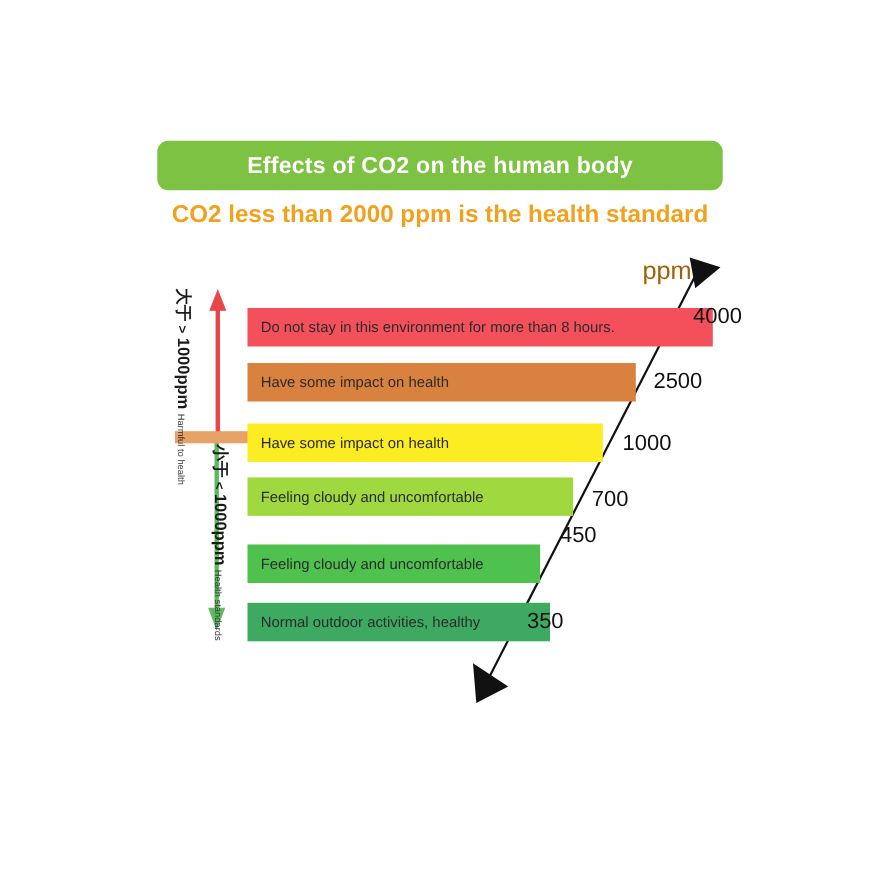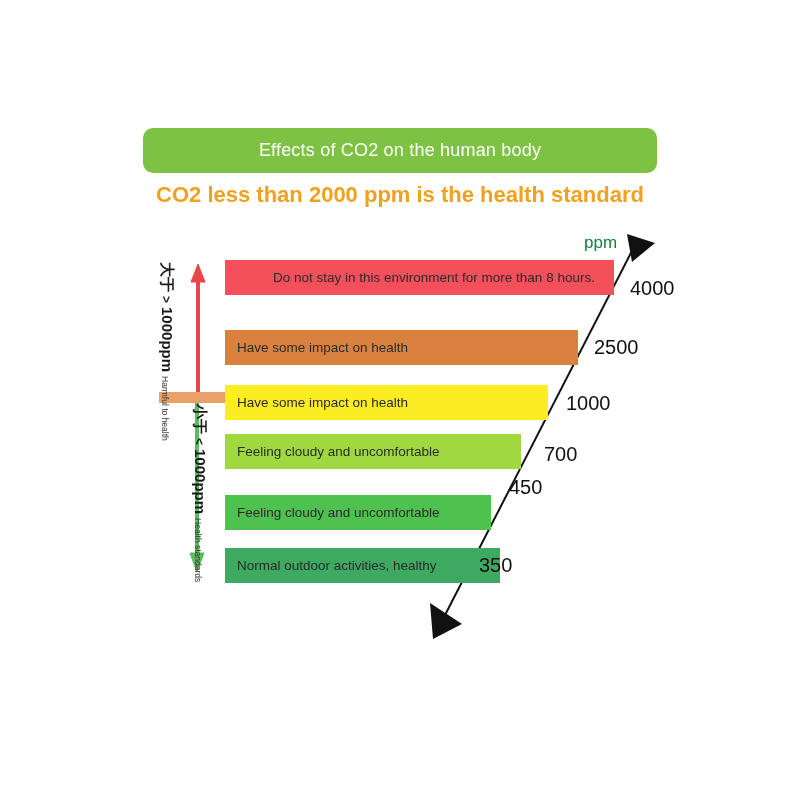--- a/index.html
+++ b/index.html
@@ -27,22 +27,22 @@
     height: 45px;
     background: #7DC242;
     border-radius: 10px;
     display: flex;
     align-items: center;
     justify-content: center;
     box-sizing: border-box;
   }
   .title-banner span {
     color: #ffffff;
-    font-size: 18px;
-    font-weight: normal;
+    font-size: 21px;
+    font-weight: bold;
     letter-spacing: 0.2px;
     white-space: nowrap;
   }
 
   .subtitle {
     position: absolute;
     left: 0;
     top: 182px;
     width: 800px;
     text-align: center;
@@ -129,22 +129,22 @@
     position: absolute;
     font-size: 20px;
     color: #111111;
     white-space: nowrap;
   }
 
   .ppm-label {
     position: absolute;
     left: 584px;
     top: 233px;
-    font-size: 17px;
-    color: #15803d;
+    font-size: 23px;
+    color: #a16207;
   }
 
   
   .footer-banner {
     position: absolute;
     left: 67px;
     top: 653px;
     width: 666px;
     height: 47px;
     background: #F04050;
@@ -201,21 +201,21 @@
 
   <div class="side-label" id="label-healthy">
     <span class="cn">小于</span>
     <span class="op">&lt;</span>
     <span class="num">1000ppm</span>
     <span class="en">Health standards</span>
   </div>
 
   <div class="ppm-label">ppm</div>
 
-  <div class="bar" id="bar-0" style="left: 225px; top: 260px; width: 389px; background: rgb(244, 80, 91); padding-left: 36px;">
+  <div class="bar" id="bar-0" style="left: 225px; top: 280px; width: 423px; background: rgb(244, 80, 91);">
     <span class="bar-text">Do not stay in this environment for more than 8 hours.</span>
   </div>
   <div class="bar" id="bar-1" style="left: 225px; top: 330px; width: 353px; background: rgb(217, 130, 63);">
     <span class="bar-text">Have some impact on health</span>
   </div>
   <div class="bar" id="bar-2" style="left: 225px; top: 385px; width: 323px; background: rgb(251, 237, 33);">
     <span class="bar-text">Have some impact on health</span>
   </div>
   <div class="bar" id="bar-3" style="left: 225px; top: 434px; width: 296px; background: rgb(159, 217, 63);">
     <span class="bar-text">Feeling cloudy and uncomfortable</span>
@@ -223,18 +223,18 @@
   <div class="bar" id="bar-4" style="left: 225px; top: 495px; width: 266px; background: rgb(79, 193, 79);">
     <span class="bar-text">Feeling cloudy and uncomfortable</span>
   </div>
   <div class="bar" id="bar-5" style="left: 225px; top: 548px; width: 275px; background: rgb(62, 169, 97);">
     <span class="bar-text">Normal outdoor activities, healthy</span>
   </div>
 
   <div class="value" id="val-0" style="left: 630px; top: 277px;">4000</div>
   <div class="value" id="val-1" style="left: 594px; top: 336px;">2500</div>
   <div class="value" id="val-2" style="left: 566px; top: 392px;">1000</div>
-  <div class="value" id="val-3" style="left: 538px; top: 443px; margin-left: 6px;">700</div>
+  <div class="value" id="val-3" style="left: 538px; top: 443px;">700</div>
   <div class="value" id="val-4" style="left: 509px; top: 476px;">450</div>
   <div class="value" id="val-5" style="left: 479px; top: 554px;">350</div>
 
 
 </div>
 
 </body></html>

